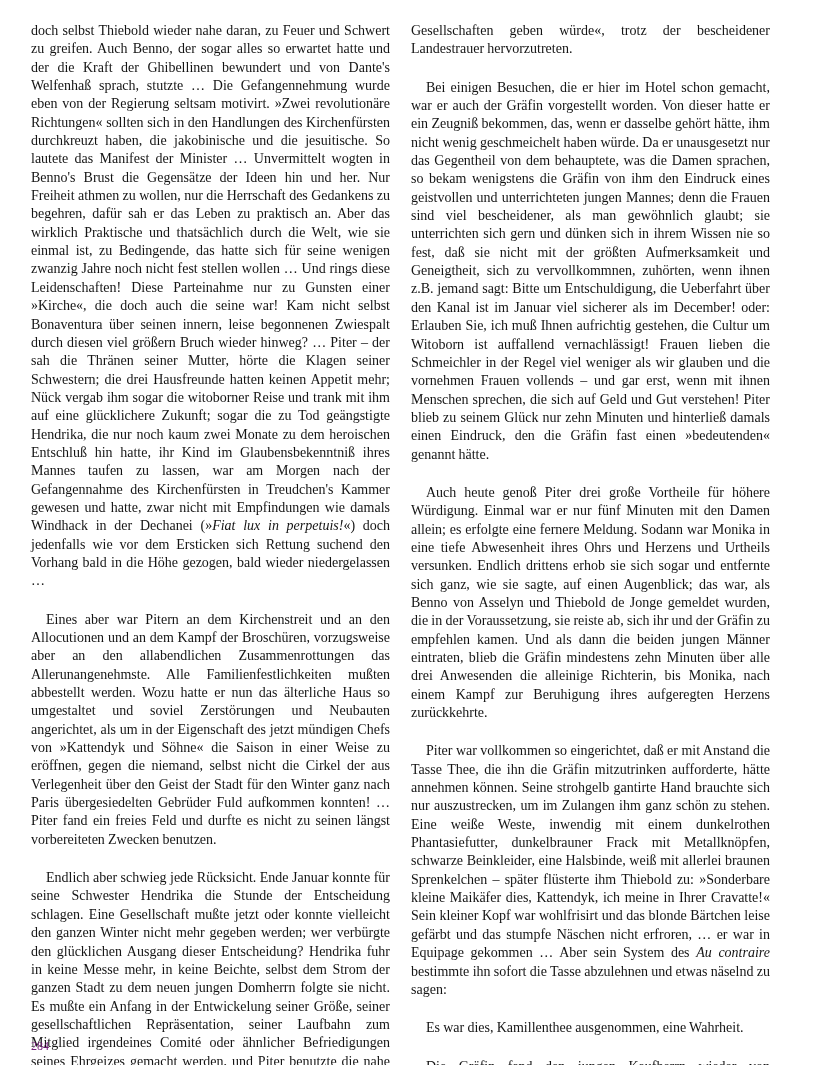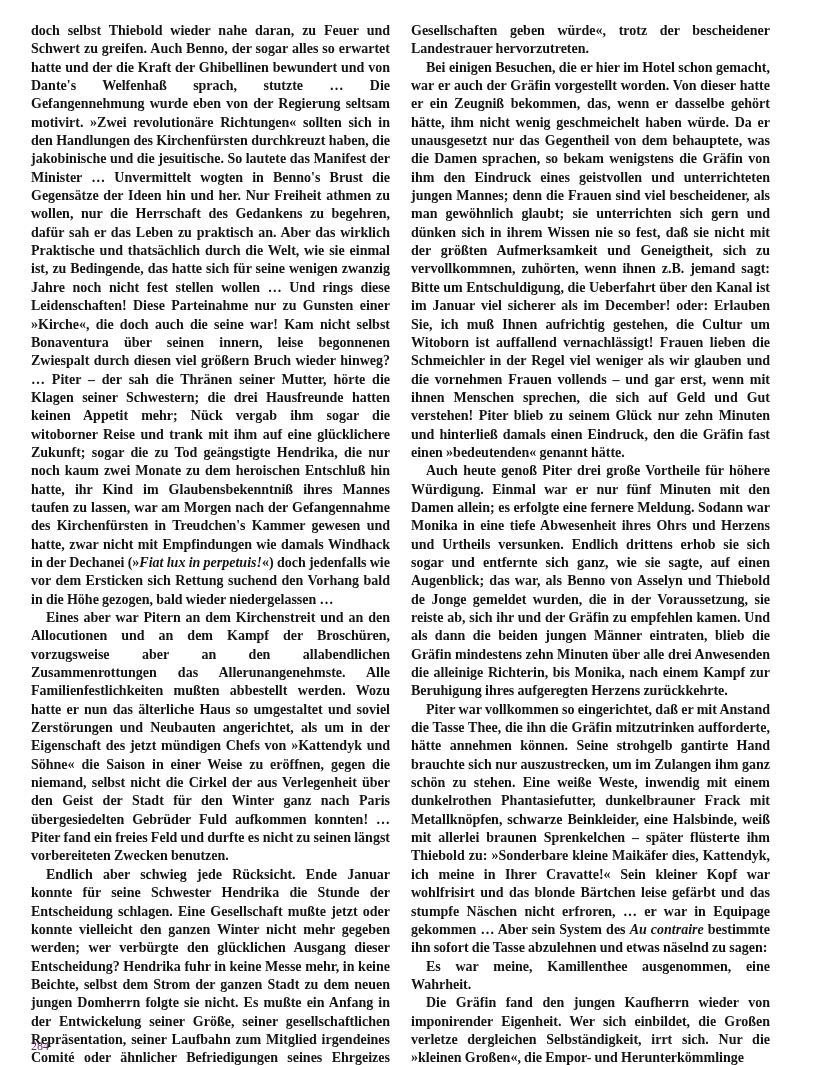--- a/index.html
+++ b/index.html
@@ -30,24 +30,24 @@
     text-align: justify;
     text-justify: inter-word;
     hyphens: auto;
     -webkit-hyphens: auto;
     word-spacing: -0.3px;
   }
   .para {
     margin: 0;
     padding: 0;
     text-indent: 0;
-    font-weight: bold;
   }
   .para.indent {
     text-indent: 15px;
+    margin-top: 20px;
   }
   .italic {
     font-style: italic;
   }
   .footer {
     position: absolute;
     left: 31px;
     bottom: 13px;
     font-size: 12px;
     line-height: 12px;
@@ -62,18 +62,18 @@
     <div class="column">
         <p class="para"><span>doch selbst Thiebold wieder nahe daran, zu Feuer und Schwert zu greifen. Auch Benno, der sogar alles so erwartet hatte und der die Kraft der Ghibellinen bewundert und von Dante's Welfenhaß sprach, stutzte … Die Gefangennehmung wurde eben von der Regierung seltsam motivirt. »Zwei revolutionäre Richtungen« sollten sich in den Handlungen des Kirchenfürsten durchkreuzt haben, die jakobinische und die jesuitische. So lautete das Manifest der Minister … Unvermittelt wogten in Benno's Brust die Gegensätze der Ideen hin und her. Nur Freiheit athmen zu wollen, nur die Herrschaft des Gedankens zu begehren, dafür sah er das Leben zu praktisch an. Aber das wirklich Praktische und thatsächlich durch die Welt, wie sie einmal ist, zu Bedingende, das hatte sich für seine wenigen zwanzig Jahre noch nicht fest stellen wollen … Und rings diese Leidenschaften! Diese Parteinahme nur zu Gunsten einer »Kirche«, die doch auch die seine war! Kam nicht selbst Bonaventura über seinen innern, leise begonnenen Zwiespalt durch diesen viel größern Bruch wieder hinweg? … Piter – der sah die Thränen seiner Mutter, hörte die Klagen seiner Schwestern; die drei Hausfreunde hatten keinen Appetit mehr; Nück vergab ihm sogar die witoborner Reise und trank mit ihm auf eine glücklichere Zukunft; sogar die zu Tod geängstigte Hendrika, die nur noch kaum zwei Monate zu dem heroischen Entschluß hin hatte, ihr Kind im Glaubensbekenntniß ihres Mannes taufen zu lassen, war am Morgen nach der Gefangennahme des Kirchenfürsten in Treudchen's Kammer gewesen und hatte, zwar nicht mit Empfindungen wie damals Windhack in der Dechanei (»</span><span class="italic">Fiat lux in perpetuis!</span><span>«) doch jedenfalls wie vor dem Ersticken sich Rettung suchend den Vorhang bald in die Höhe gezogen, bald wieder niedergelassen …</span></p>
         <p class="para indent"><span>Eines aber war Pitern an dem Kirchenstreit und an den Allocutionen und an dem Kampf der Broschüren, vorzugsweise aber an den allabendlichen Zusammenrottungen das Allerunangenehmste. Alle Familienfestlichkeiten mußten abbestellt werden. Wozu hatte er nun das älterliche Haus so umgestaltet und soviel Zerstörungen und Neubauten angerichtet, als um in der Eigenschaft des jetzt mündigen Chefs von »Kattendyk und Söhne« die Saison in einer Weise zu eröffnen, gegen die niemand, selbst nicht die Cirkel der aus Verlegenheit über den Geist der Stadt für den Winter ganz nach Paris übergesiedelten Gebrüder Fuld aufkommen konnten! … Piter fand ein freies Feld und durfte es nicht zu seinen längst vorbereiteten Zwecken benutzen.</span></p>
         <p class="para indent"><span>Endlich aber schwieg jede Rücksicht. Ende Januar konnte für seine Schwester Hendrika die Stunde der Entscheidung schlagen. Eine Gesellschaft mußte jetzt oder konnte vielleicht den ganzen Winter nicht mehr gegeben werden; wer verbürgte den glücklichen Ausgang dieser Entscheidung? Hendrika fuhr in keine Messe mehr, in keine Beichte, selbst dem Strom der ganzen Stadt zu dem neuen jungen Domherrn folgte sie nicht. Es mußte ein Anfang in der Entwickelung seiner Größe, seiner gesellschaftlichen Repräsentation, seiner Laufbahn zum Mitglied irgendeines Comité oder ähnlicher Befriedigungen seines Ehrgeizes gemacht werden, und Piter benutzte die nahe bevorstehende Abreise einiger hoher Herrschaften, von denen allerdings nur Monika speciell an sein Haus empfohlen war, um mit der Art, »wie Er</span></p>
       </div>
     <div class="column">
         <p class="para"><span>Gesellschaften geben würde«, trotz der bescheidener Landestrauer hervorzutreten.</span></p>
         <p class="para indent"><span>Bei einigen Besuchen, die er hier im Hotel schon gemacht, war er auch der Gräfin vorgestellt worden. Von dieser hatte er ein Zeugniß bekommen, das, wenn er dasselbe gehört hätte, ihm nicht wenig geschmeichelt haben würde. Da er unausgesetzt nur das Gegentheil von dem behauptete, was die Damen sprachen, so bekam wenigstens die Gräfin von ihm den Eindruck eines geistvollen und unterrichteten jungen Mannes; denn die Frauen sind viel bescheidener, als man gewöhnlich glaubt; sie unterrichten sich gern und dünken sich in ihrem Wissen nie so fest, daß sie nicht mit der größten Aufmerksamkeit und Geneigtheit, sich zu vervollkommnen, zuhörten, wenn ihnen z.B. jemand sagt: Bitte um Entschuldigung, die Ueberfahrt über den Kanal ist im Januar viel sicherer als im December! oder: Erlauben Sie, ich muß Ihnen aufrichtig gestehen, die Cultur um Witoborn ist auffallend vernachlässigt! Frauen lieben die Schmeichler in der Regel viel weniger als wir glauben und die vornehmen Frauen vollends – und gar erst, wenn mit ihnen Menschen sprechen, die sich auf Geld und Gut verstehen! Piter blieb zu seinem Glück nur zehn Minuten und hinterließ damals einen Eindruck, den die Gräfin fast einen »bedeutenden« genannt hätte.</span></p>
         <p class="para indent"><span>Auch heute genoß Piter drei große Vortheile für höhere Würdigung. Einmal war er nur fünf Minuten mit den Damen allein; es erfolgte eine fernere Meldung. Sodann war Monika in eine tiefe Abwesenheit ihres Ohrs und Herzens und Urtheils versunken. Endlich drittens erhob sie sich sogar und entfernte sich ganz, wie sie sagte, auf einen Augenblick; das war, als Benno von Asselyn und Thiebold de Jonge gemeldet wurden, die in der Voraussetzung, sie reiste ab, sich ihr und der Gräfin zu empfehlen kamen. Und als dann die beiden jungen Männer eintraten, blieb die Gräfin mindestens zehn Minuten über alle drei Anwesenden die alleinige Richterin, bis Monika, nach einem Kampf zur Beruhigung ihres aufgeregten Herzens zurückkehrte.</span></p>
         <p class="para indent"><span>Piter war vollkommen so eingerichtet, daß er mit Anstand die Tasse Thee, die ihn die Gräfin mitzutrinken aufforderte, hätte annehmen können. Seine strohgelb gantirte Hand brauchte sich nur auszustrecken, um im Zulangen ihm ganz schön zu stehen. Eine weiße Weste, inwendig mit einem dunkelrothen Phantasiefutter, dunkelbrauner Frack mit Metallknöpfen, schwarze Beinkleider, eine Halsbinde, weiß mit allerlei braunen Sprenkelchen – später flüsterte ihm Thiebold zu: »Sonderbare kleine Maikäfer dies, Kattendyk, ich meine in Ihrer Cravatte!« Sein kleiner Kopf war wohlfrisirt und das blonde Bärtchen leise gefärbt und das stumpfe Näschen nicht erfroren, … er war in Equipage gekommen … Aber sein System des </span><span class="italic">Au contraire</span><span> bestimmte ihn sofort die Tasse abzulehnen und etwas näselnd zu sagen:</span></p>
-        <p class="para indent"><span>Es war meine, Kamillenthee ausgenommen, eine Wahrheit.</span></p>
+        <p class="para indent"><span>Es war dies, Kamillenthee ausgenommen, eine Wahrheit.</span></p>
         <p class="para indent"><span>Die Gräfin fand den jungen Kaufherrn wieder von imponirender Eigenheit. Wer sich einbildet, die Großen verletze dergleichen Selbständigkeit, irrt sich. Nur die »kleinen Großen«, die Empor- und Herunterkömmlinge</span></p>
       </div>
   </div>
   <div class="footer">284</div>
 </div>
 
 </body></html>

